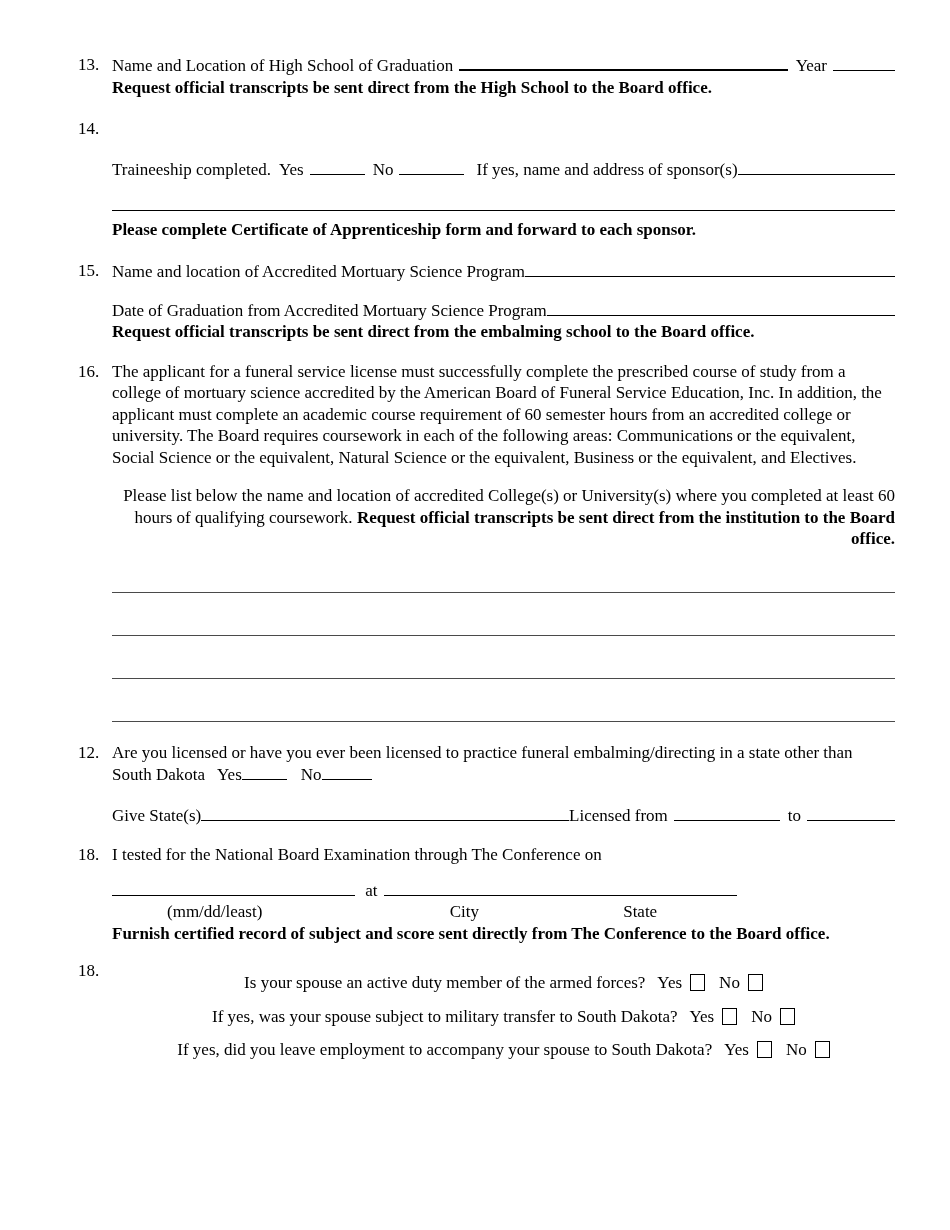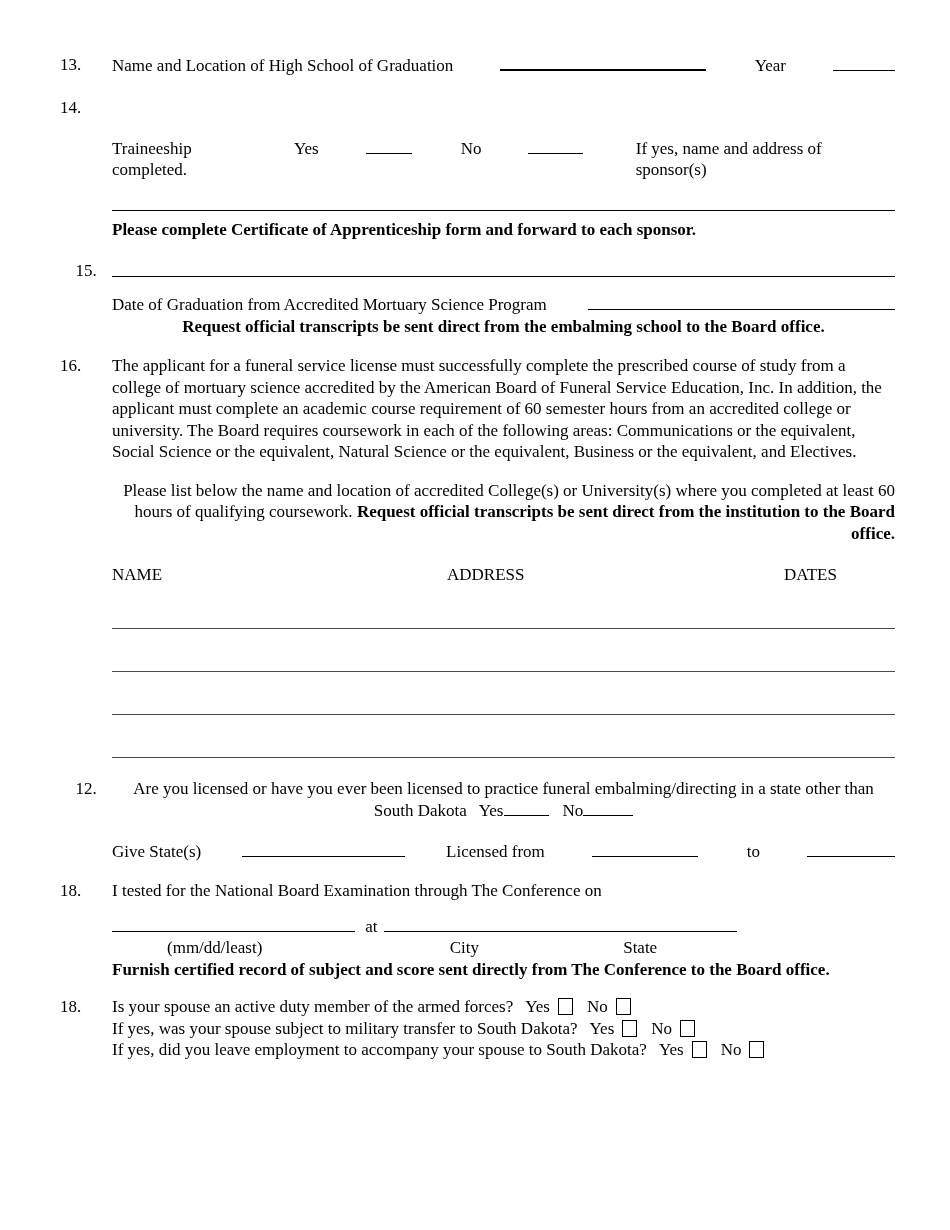--- a/index.html
+++ b/index.html
@@ -12,75 +12,76 @@
     line-height: 21.5px;
     color: #000;
     overflow: hidden;
   }
   .page { padding: 54px 55px 0 60px; }
   .item {
     display: grid;
     grid-template-columns: 52px 1fr;
     align-items: start;
   }
-  .num { white-space: nowrap; }
+  .num { white-space: nowrap; margin-left: 18px; }
   b, .bold { font-weight: bold; }
-  .flexrow { display: flex; align-items: baseline; gap: 41px; }
+  .flexrow { display: flex; align-items: baseline; }
   .blank {
     display: inline-block;
     height: 1em;
     border-bottom: 1px solid #000;
   }
   .blank.thick { border-bottom-width: 2px; }
   .fill { flex: 1 1 auto; }
   .w45 { width: 45px; } .w50 { width: 50px; } .w55 { width: 55px; }
   .w62 { width: 62px; } .w65 { width: 65px; } .w88 { width: 88px; }
   .w106 { width: 106px; } .w243 { width: 243px; } .w353 { width: 353px; }
   .w440 { width: 440px; }
   .ml6 { margin-left: 6px; margin-top: 40px; } .ml8 { margin-left: 8px; }
   .ml12 { margin-left: 12px; } .ml14 { margin-left: 14px; }
   .mr6 { margin-right: 6px; }
   .mb20 { margin-bottom: 20px; }
-  .mb18 { margin-bottom: 18px; text-align: center; }
+  .mb18 { margin-bottom: 18px; }
   .sponsor-rule { height: 30px; border-bottom: 1px solid #000; }
   .note-after-rule { margin-top: 8px; }
   .mt13 { margin-top: 13px; }
   .mt16 { margin-top: 16px; }
   .mt17 { margin-top: 17px; text-align: right; }
   .mt18 { margin-top: 18px; }
   .colhead {
     display: grid;
     grid-template-columns: 335px 337px auto;
     margin-top: 20px;
   }
   .rule { height: 43px; border-bottom: 1px solid #4a4a4a; }
   .checkbox {
     display: inline-block;
     width: 15px; height: 17px;
     border: 1.5px solid #000;
     vertical-align: -3px;
     margin-left: 8px;
   }
-  .cbrow { margin: 0; }
+  .cbrow { margin: 12px; text-align: center; }
   .sublabels span { display: inline-block; }
 </style>
 </head>
 <body>
 
 <div class="page">
 
   <div class="item mb20">
     <span class="num">13.</span>
     <div class="content">
       <div class="flexrow">
         <span class="mr6">Name and Location of High School of Graduation</span>
         <span class="blank thick fill"></span>
         <span class="ml8 mr6">Year</span>
         <span class="blank w62"></span>
       </div>
+      <div class="bold">Request official transcripts be sent direct from the High School to the Board office.</div>
     </div>
   </div>
 
   <div class="item mb20">
     <span class="num">14.</span>
     <div class="content">
       <div class="flexrow">
         <span>Traineeship completed.</span>
         <span class="ml8">Yes</span>
         <span class="blank w55 ml6"></span>
@@ -91,41 +92,37 @@
       </div>
       <div class="sponsor-rule"></div>
       <div class="bold note-after-rule">Please complete Certificate of Apprenticeship form and forward to each sponsor.</div>
     </div>
   </div>
 
   <div class="item mb18">
     <span class="num">15.</span>
     <div class="content">
       <div class="flexrow">
+        <span>Name and location of Accredited Mortuary Science Program</span>
         <span class="blank fill"></span>
       </div>
       <div class="flexrow mt16">
         <span>Date of Graduation from Accredited Mortuary Science Program</span>
         <span class="blank fill"></span>
       </div>
       <div class="bold">Request official transcripts be sent direct from the embalming school to the Board office.</div>
     </div>
   </div>
 
   <div class="item mb20">
     <span class="num">16.</span>
     <div class="content">
       <div>The applicant for a funeral service license must successfully complete the prescribed course of study from a college of mortuary science accredited by the American Board of Funeral Service Education, Inc. In addition, the applicant must complete an academic course requirement of 60 semester hours from an accredited college or university. The Board requires coursework in each of the following areas: Communications or the equivalent, Social Science or the equivalent, Natural Science or the equivalent, Business or the equivalent, and Electives.</div>
       <div class="mt17">
         <span>Please list below the name and location of accredited College(s) or University(s) where you completed at least 60 hours of qualifying coursework. </span><b>Request official transcripts be sent direct from the institution to the Board office.</b>
-      </div>
-      <div class="colhead">
-        <span>NAME</span>
-        <span>ADDRESS</span>
-        <span>DATES</span>
       </div>
       <div class="rule"></div>
       <div class="rule"></div>
       <div class="rule"></div>
       <div class="rule"></div>
     </div>
   </div>
 
   <div class="item mb18">
     <span class="num">12.</span>

